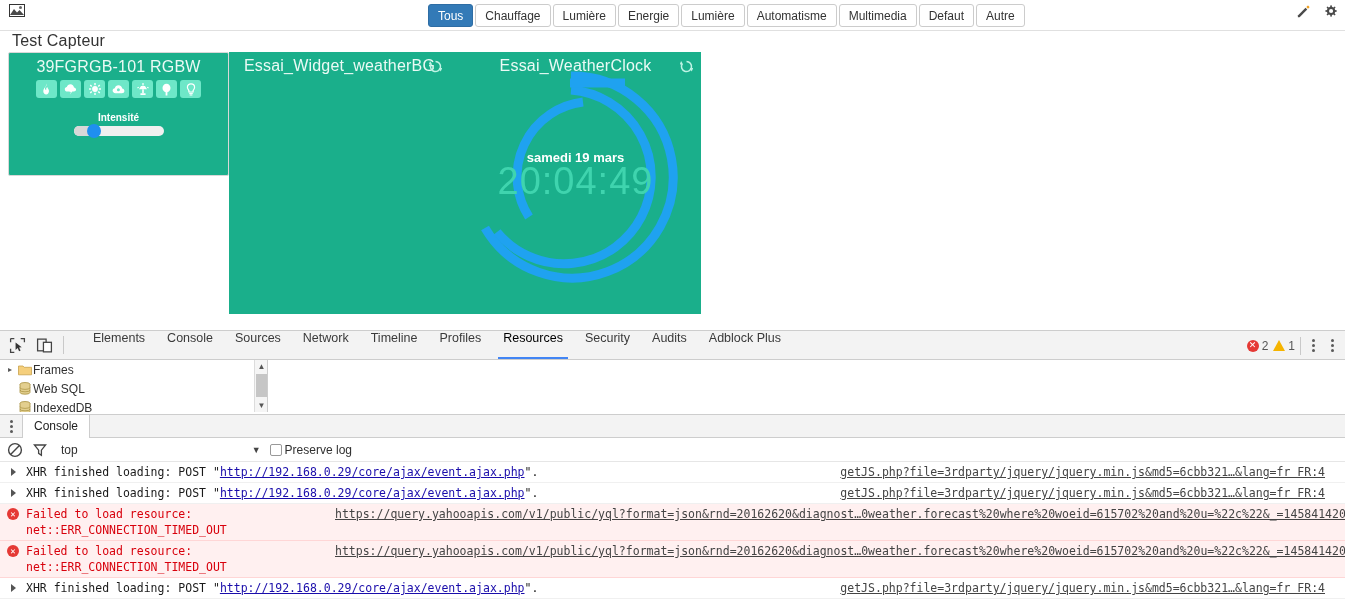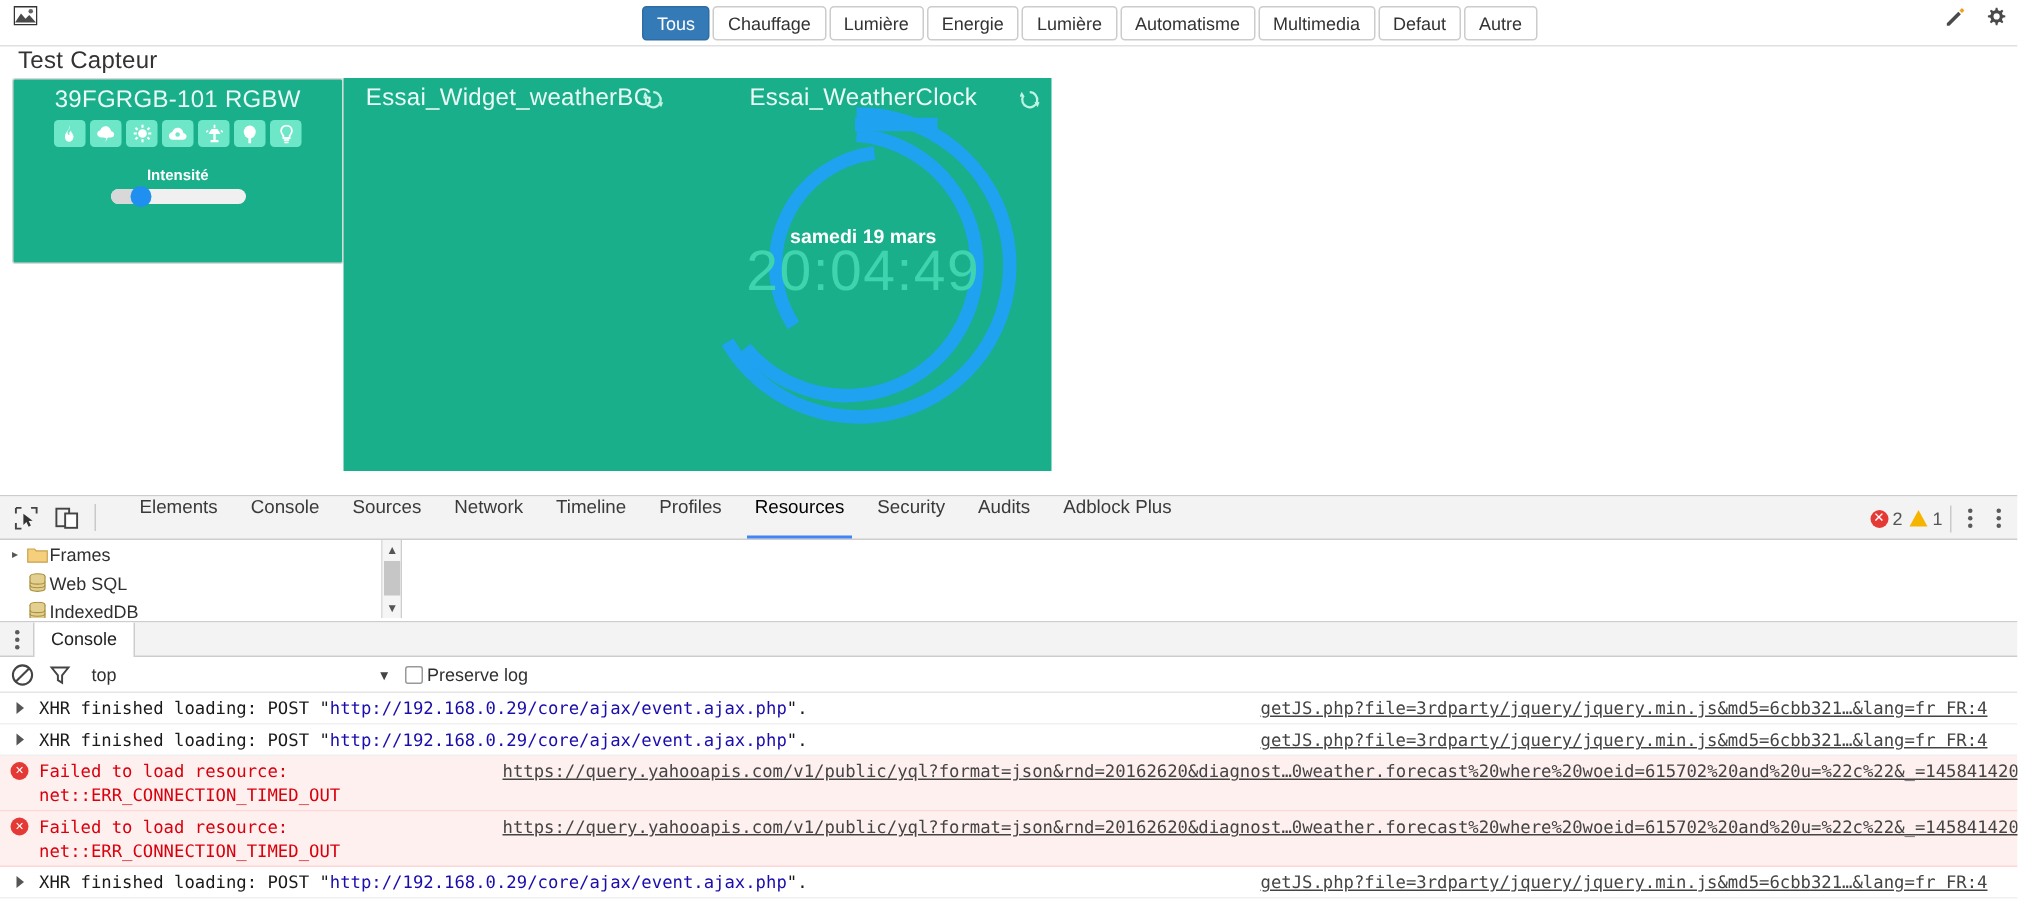--- a/index.html
+++ b/index.html
@@ -412,21 +412,21 @@
   .err-ico {
     width: 12px; height: 12px; border-radius: 50%;
     background: #e53935;
     color: #fff; font-size: 9px;
     display: flex; align-items: center; justify-content: center;
     margin-top: 1px;
     flex-shrink: 0;
   }
   .cmsg-text { color: #1a1a1a; line-height: 16px; }
   .cmsg-text.err-text { color: #d8000c; }
-  .cmsg-text .lnk { color: #1a0dab; cursor: pointer; }
+  .cmsg-text .lnk { color: #1a0dab; text-decoration: underline; cursor: pointer; }
   .cmsg-src {
     position: absolute;
     right: 20px; top: 3px;
     color: #1a0dab;
     text-decoration: underline;
     cursor: pointer;
   }
   .cmsg-src.plain { color: #444; }
   .cmsg-url-err {
     position: absolute;

